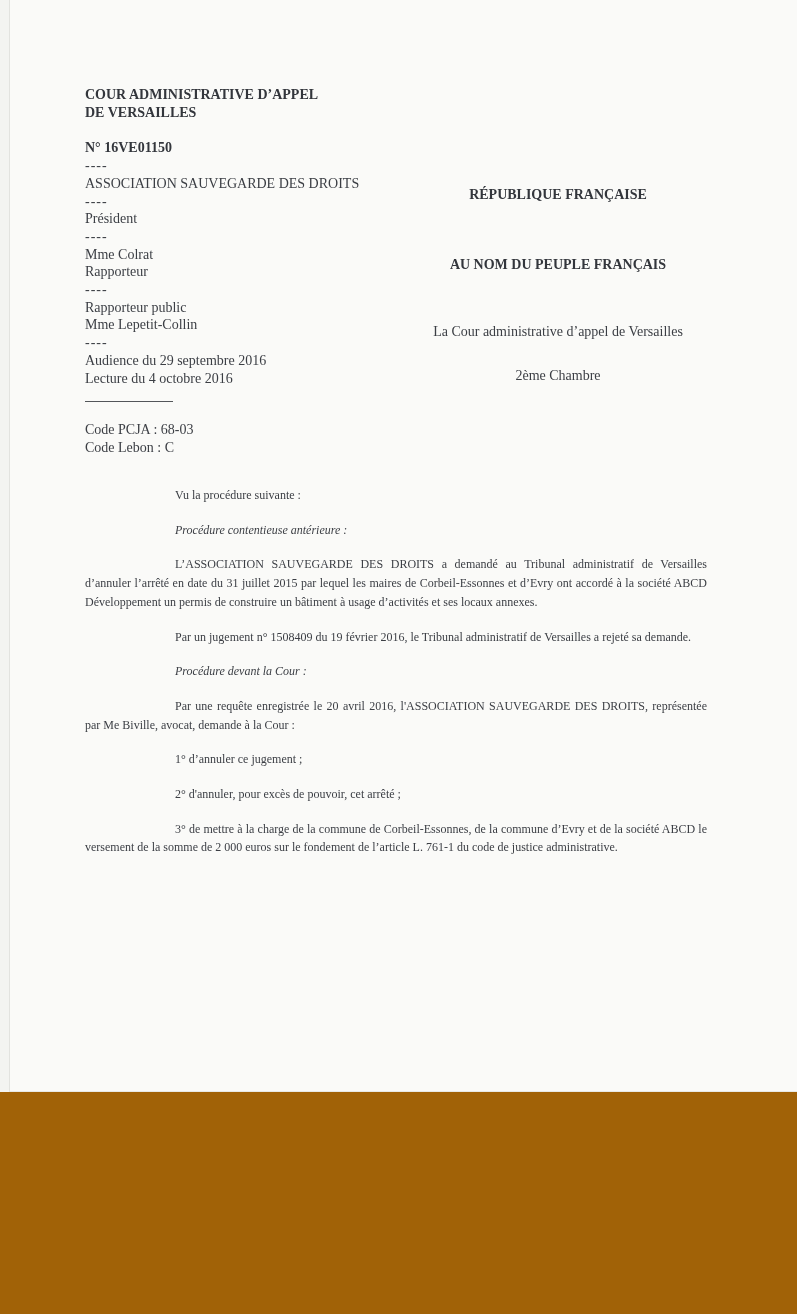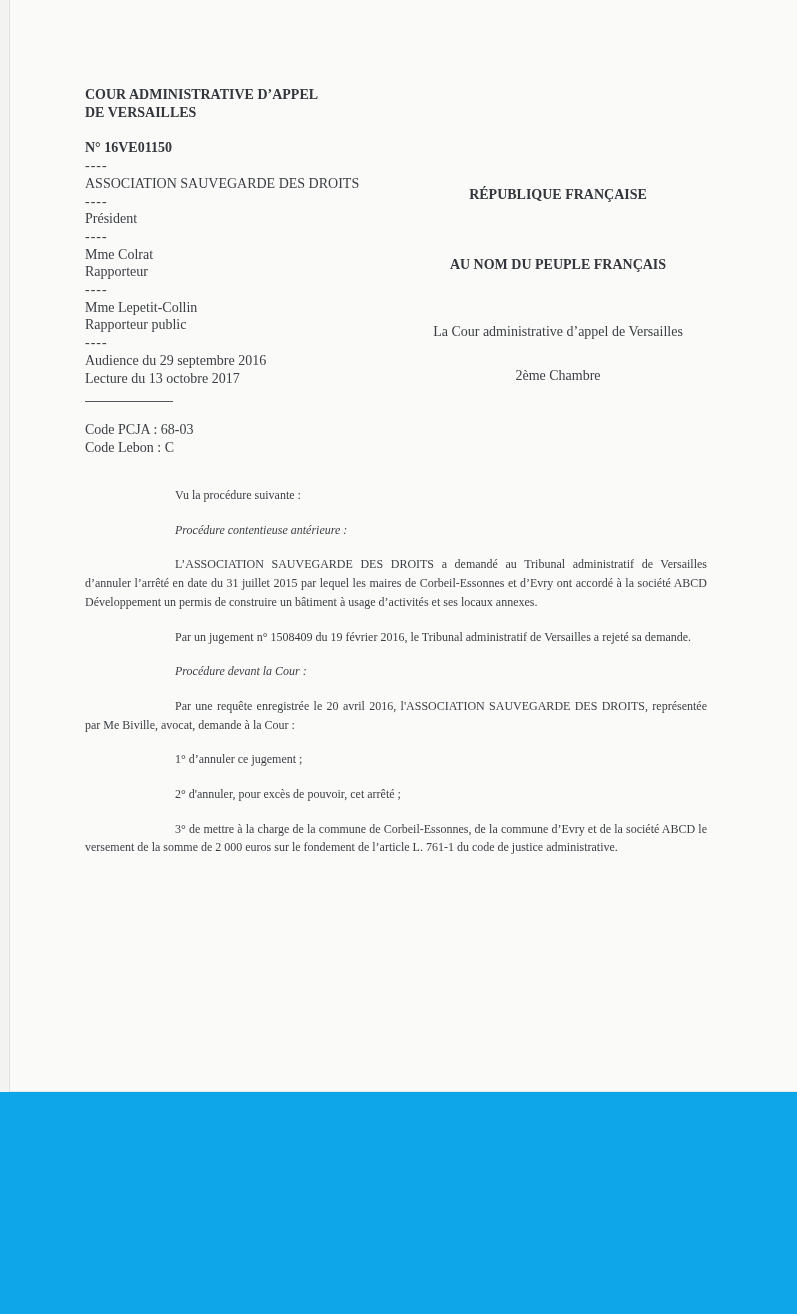--- a/index.html
+++ b/index.html
@@ -1,21 +1,21 @@
 <!DOCTYPE html>
 <html><head>
 <meta charset="utf-8">
 <style>
   * { margin: 0; padding: 0; box-sizing: border-box; }
   html, body { background: #ffffff; }
   .canvas {
     position: relative;
     width: 797px;
     height: 1314px;
-    background: #0ea5e9;
+    background: #a16207;
     overflow: hidden;
     font-family: "Liberation Serif", "DejaVu Serif", serif;
     color: #3b3e44;
   }
   .scan {
     position: absolute;
     left: 0; top: 0;
     width: 797px;
     height: 1092px;
     background: #fafaf8;
@@ -84,25 +84,25 @@
       <div class="case-block">
         <span class="line bold">N° 16VE01150</span>
         <span class="line sep">----</span>
         <span class="line">ASSOCIATION SAUVEGARDE DES DROITS</span>
         <span class="line sep">----</span>
         <span class="line">Président</span>
         <span class="line sep">----</span>
         <span class="line">Mme Colrat</span>
         <span class="line">Rapporteur</span>
         <span class="line sep">----</span>
+        <span class="line">Rapporteur public</span>
         <span class="line">Mme Lepetit-Collin</span>
-        <span class="line">Rapporteur public</span>
         <span class="line sep">----</span>
         <span class="line">Audience du 29 septembre 2016</span>
-        <span class="line">Lecture du 13 octobre 2017</span>
+        <span class="line">Lecture du 4 octobre 2016</span>
       </div>
 
       <div class="rule"></div>
 
       <div class="codes">
         <span class="line">Code PCJA : 68-03</span>
         <span class="line">Code Lebon : C</span>
       </div>
     </div>
 

